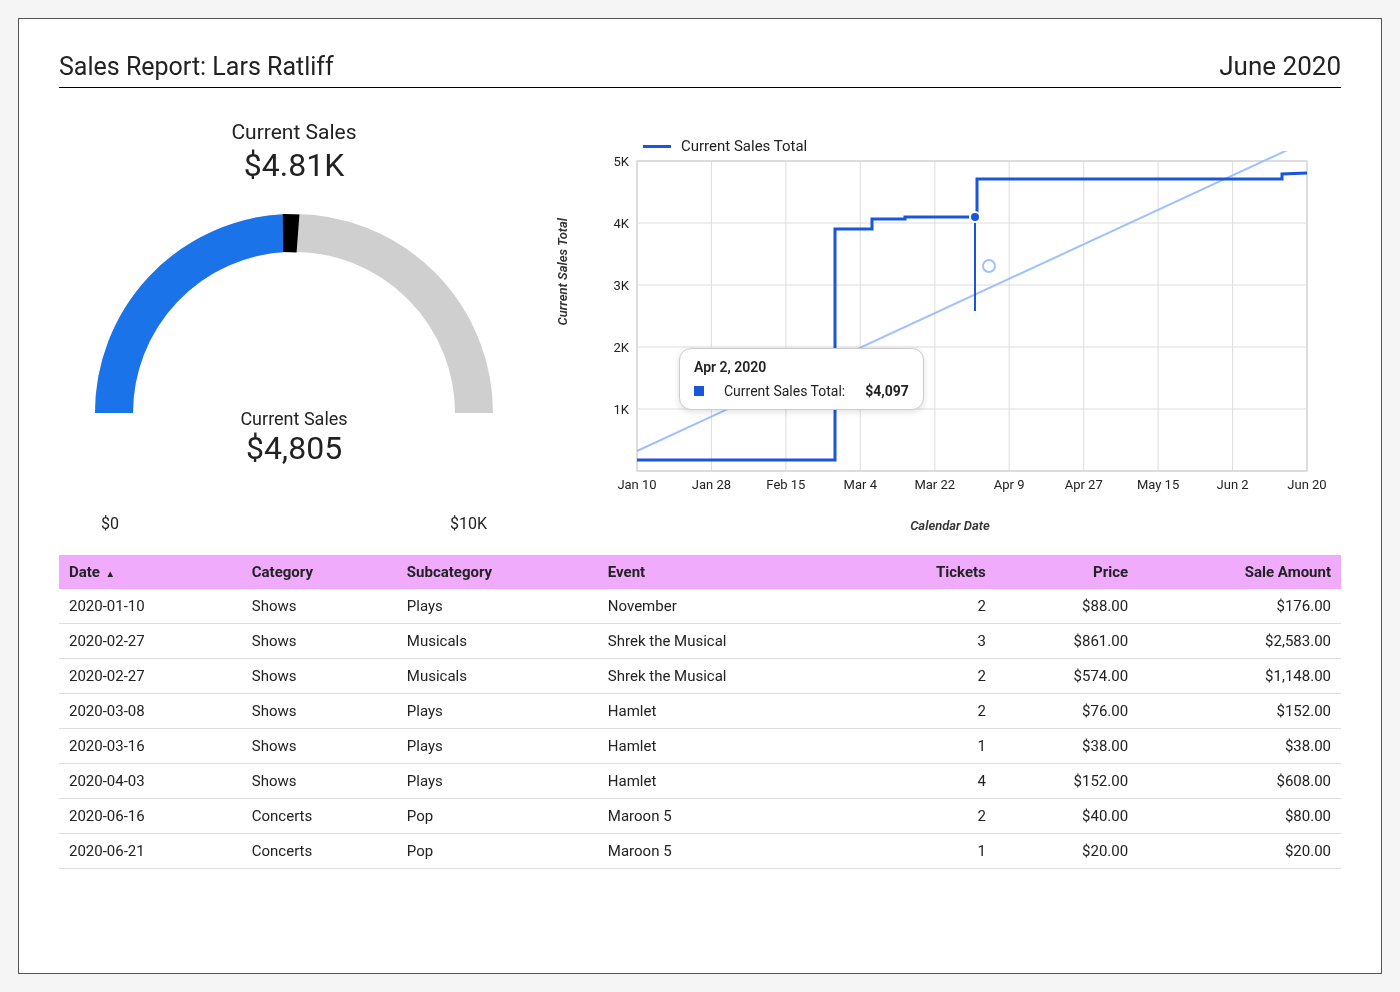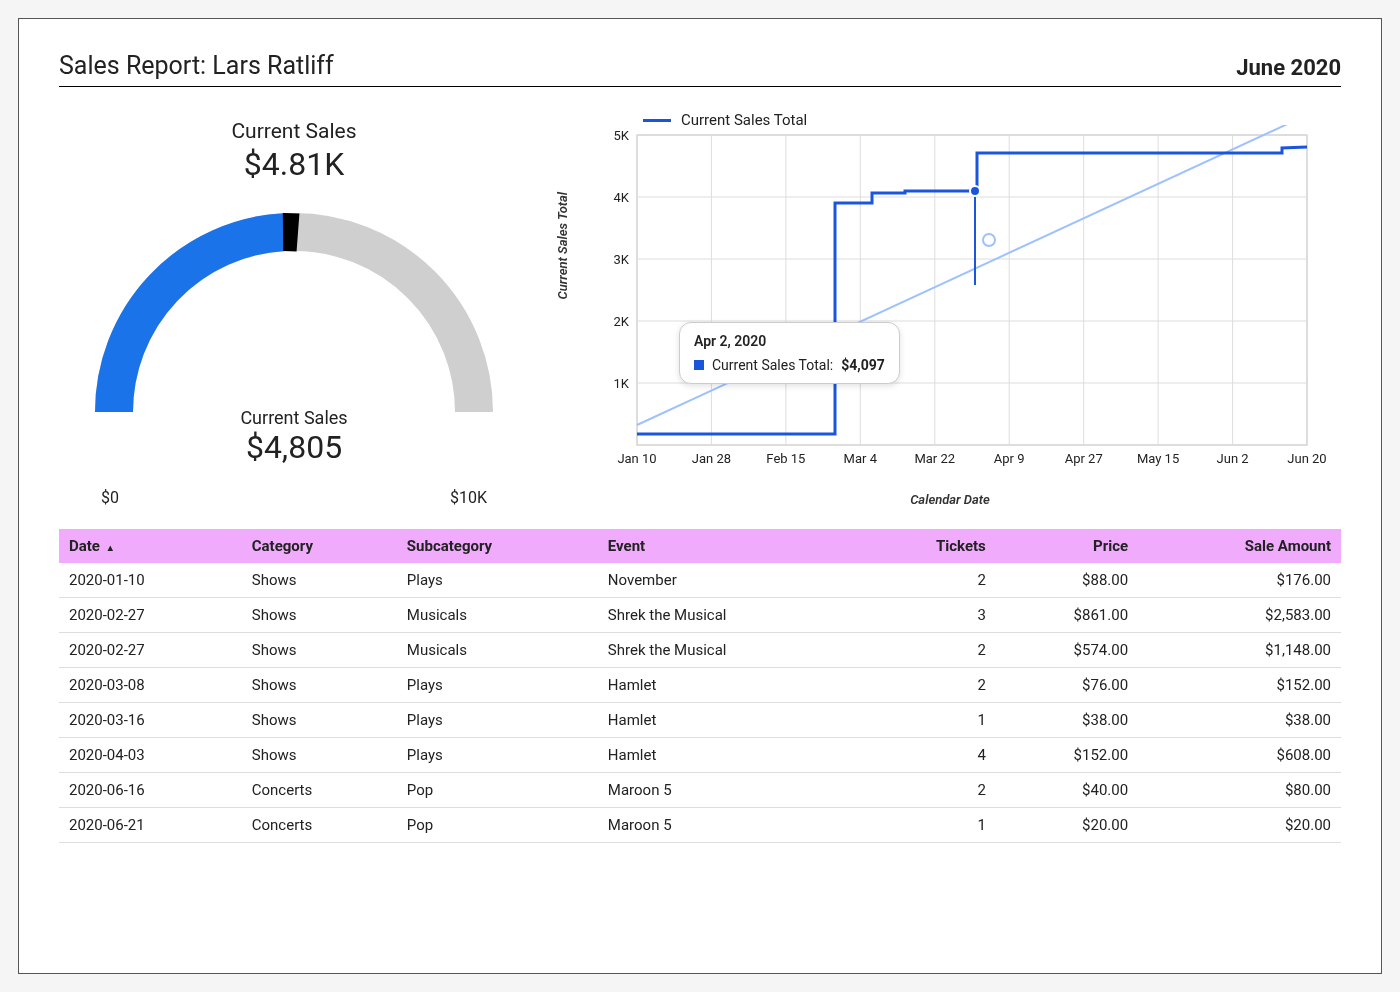--- a/index.html
+++ b/index.html
@@ -21,21 +21,21 @@
   }
   .header-row {
     display: flex;
     justify-content: space-between;
     align-items: flex-end;
     border-bottom: 1px solid #000;
     padding-bottom: 6px;
     margin-bottom: 20px;
   }
   .title { font-size: 25px; font-weight: 400; }
-  .period { font-size: 22px; font-weight: 700; }
+  .period { font-size: 26px; font-weight: 400; }
   .charts-row {
     display: flex;
     gap: 30px;
     margin-bottom: 22px;
   }
   .gauge-wrap {
     width: 470px;
     position: relative;
     text-align: center;
     padding-top: 12px;
@@ -49,20 +49,21 @@
     position: absolute;
     font-size: 16px;
     bottom: 0px;
   }
   .gauge-min { left: 42px; }
   .gauge-max { right: 42px; }
   .line-wrap {
     flex: 1;
     position: relative;
     height: 400px;
+    margin-top: 25px;
   }
   .legend-line {
     position: absolute;
     top: 4px;
     left: 84px;
     font-size: 15px;
     display: flex;
     align-items: center;
     gap: 10px;
   }
@@ -88,21 +89,21 @@
     background: #fff;
     border: 1px solid #ccc;
     border-radius: 12px;
     box-shadow: 0 2px 6px rgba(0,0,0,0.12);
     padding: 10px 14px;
     font-size: 14px;
     left: 120px;
     top: 215px;
   }
   .tooltip .tt-date { font-weight: 600; margin-bottom: 8px; }
-  .tooltip .tt-row { display: flex; align-items: center; gap: 8px; }
+  .tooltip .tt-row { display: flex; align-items: center; gap: 20px; }
   .tooltip .tt-sq { width: 10px; height: 10px; background: #1a56db; }
   .tooltip .tt-val { font-weight: 700; }
   table.sales {
     width: 100%;
     border-collapse: collapse;
     font-size: 15px;
   }
   table.sales thead th {
     background: #f0abfc;
     text-align: left;

